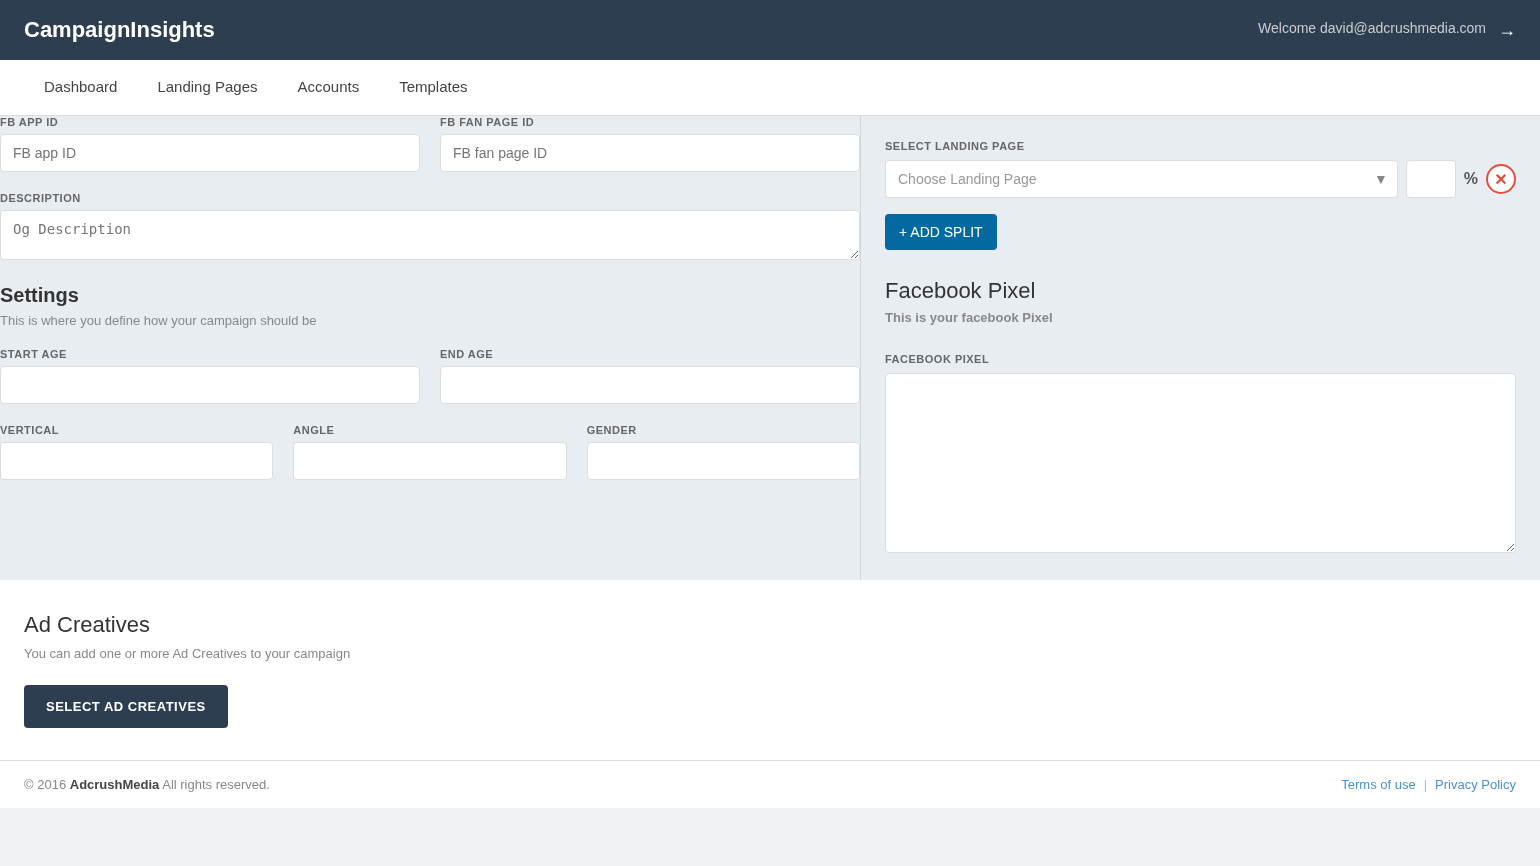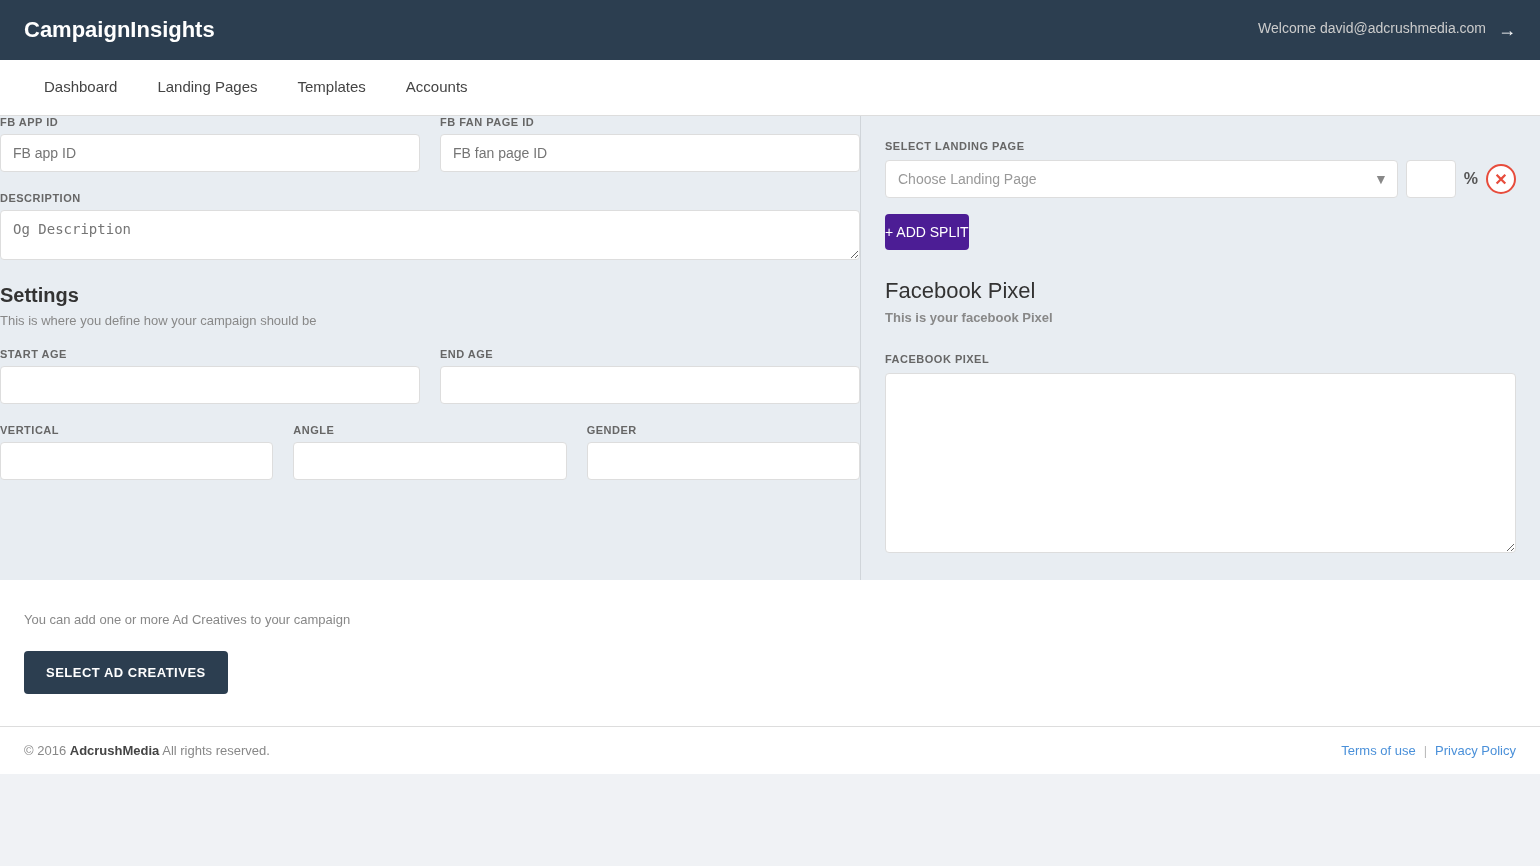--- a/index.html
+++ b/index.html
@@ -194,25 +194,25 @@
       background: white;
       color: #e74c3c;
       font-size: 16px;
       cursor: pointer;
       display: flex;
       align-items: center;
       justify-content: center;
       font-weight: bold;
     }
     .add-split-btn {
-      background: #4c1d95;
+      background: #0369a1;
       color: white;
       border: none;
       border-radius: 4px;
-      padding: 10px 0;
+      padding: 10px 14px;
       font-size: 14px;
       cursor: pointer;
       display: flex;
       align-items: center;
       gap: 6px;
       margin-bottom: 28px;
     }
 
     
     .pixel-title {
@@ -311,22 +311,22 @@
   <span class="header-logo">CampaignInsights</span>
   <div class="header-right">
     <span class="header-welcome">Welcome david@adcrushmedia.com</span>
     <span class="header-logout-icon">→</span>
   </div>
 </div>
 
 <nav class="nav">
   <a class="nav-item">Dashboard</a>
   <a class="nav-item">Landing Pages</a>
+  <a class="nav-item">Accounts</a>
   <a class="nav-item">Templates</a>
-  <a class="nav-item">Accounts</a>
 </nav>
 
 <div class="main">
 
   <div class="left-panel">
 
     <div class="form-row">
       <div class="form-group">
         <label class="form-label">FB APP ID</label>
         <input class="form-input" type="text" placeholder="FB app ID" style="">
@@ -399,20 +399,21 @@
       <div class="pixel-subtitle">This is your facebook Pixel</div>
       <div class="pixel-label">FACEBOOK PIXEL</div>
       <textarea class="pixel-textarea" style=""></textarea>
     </div>
 
   </div>
 
 </div>
 
 <div class="ad-creatives-section">
+  <div class="ad-creatives-title">Ad Creatives</div>
   <div class="ad-creatives-subtitle">You can add one or more Ad Creatives to your campaign</div>
   <button class="select-ad-btn">SELECT AD CREATIVES</button>
 </div>
 
 <div class="footer">
   <div>
     <span>© 2016</span>
     <span class="footer-brand">AdcrushMedia</span>
     <span> All rights reserved.</span>
   </div>

